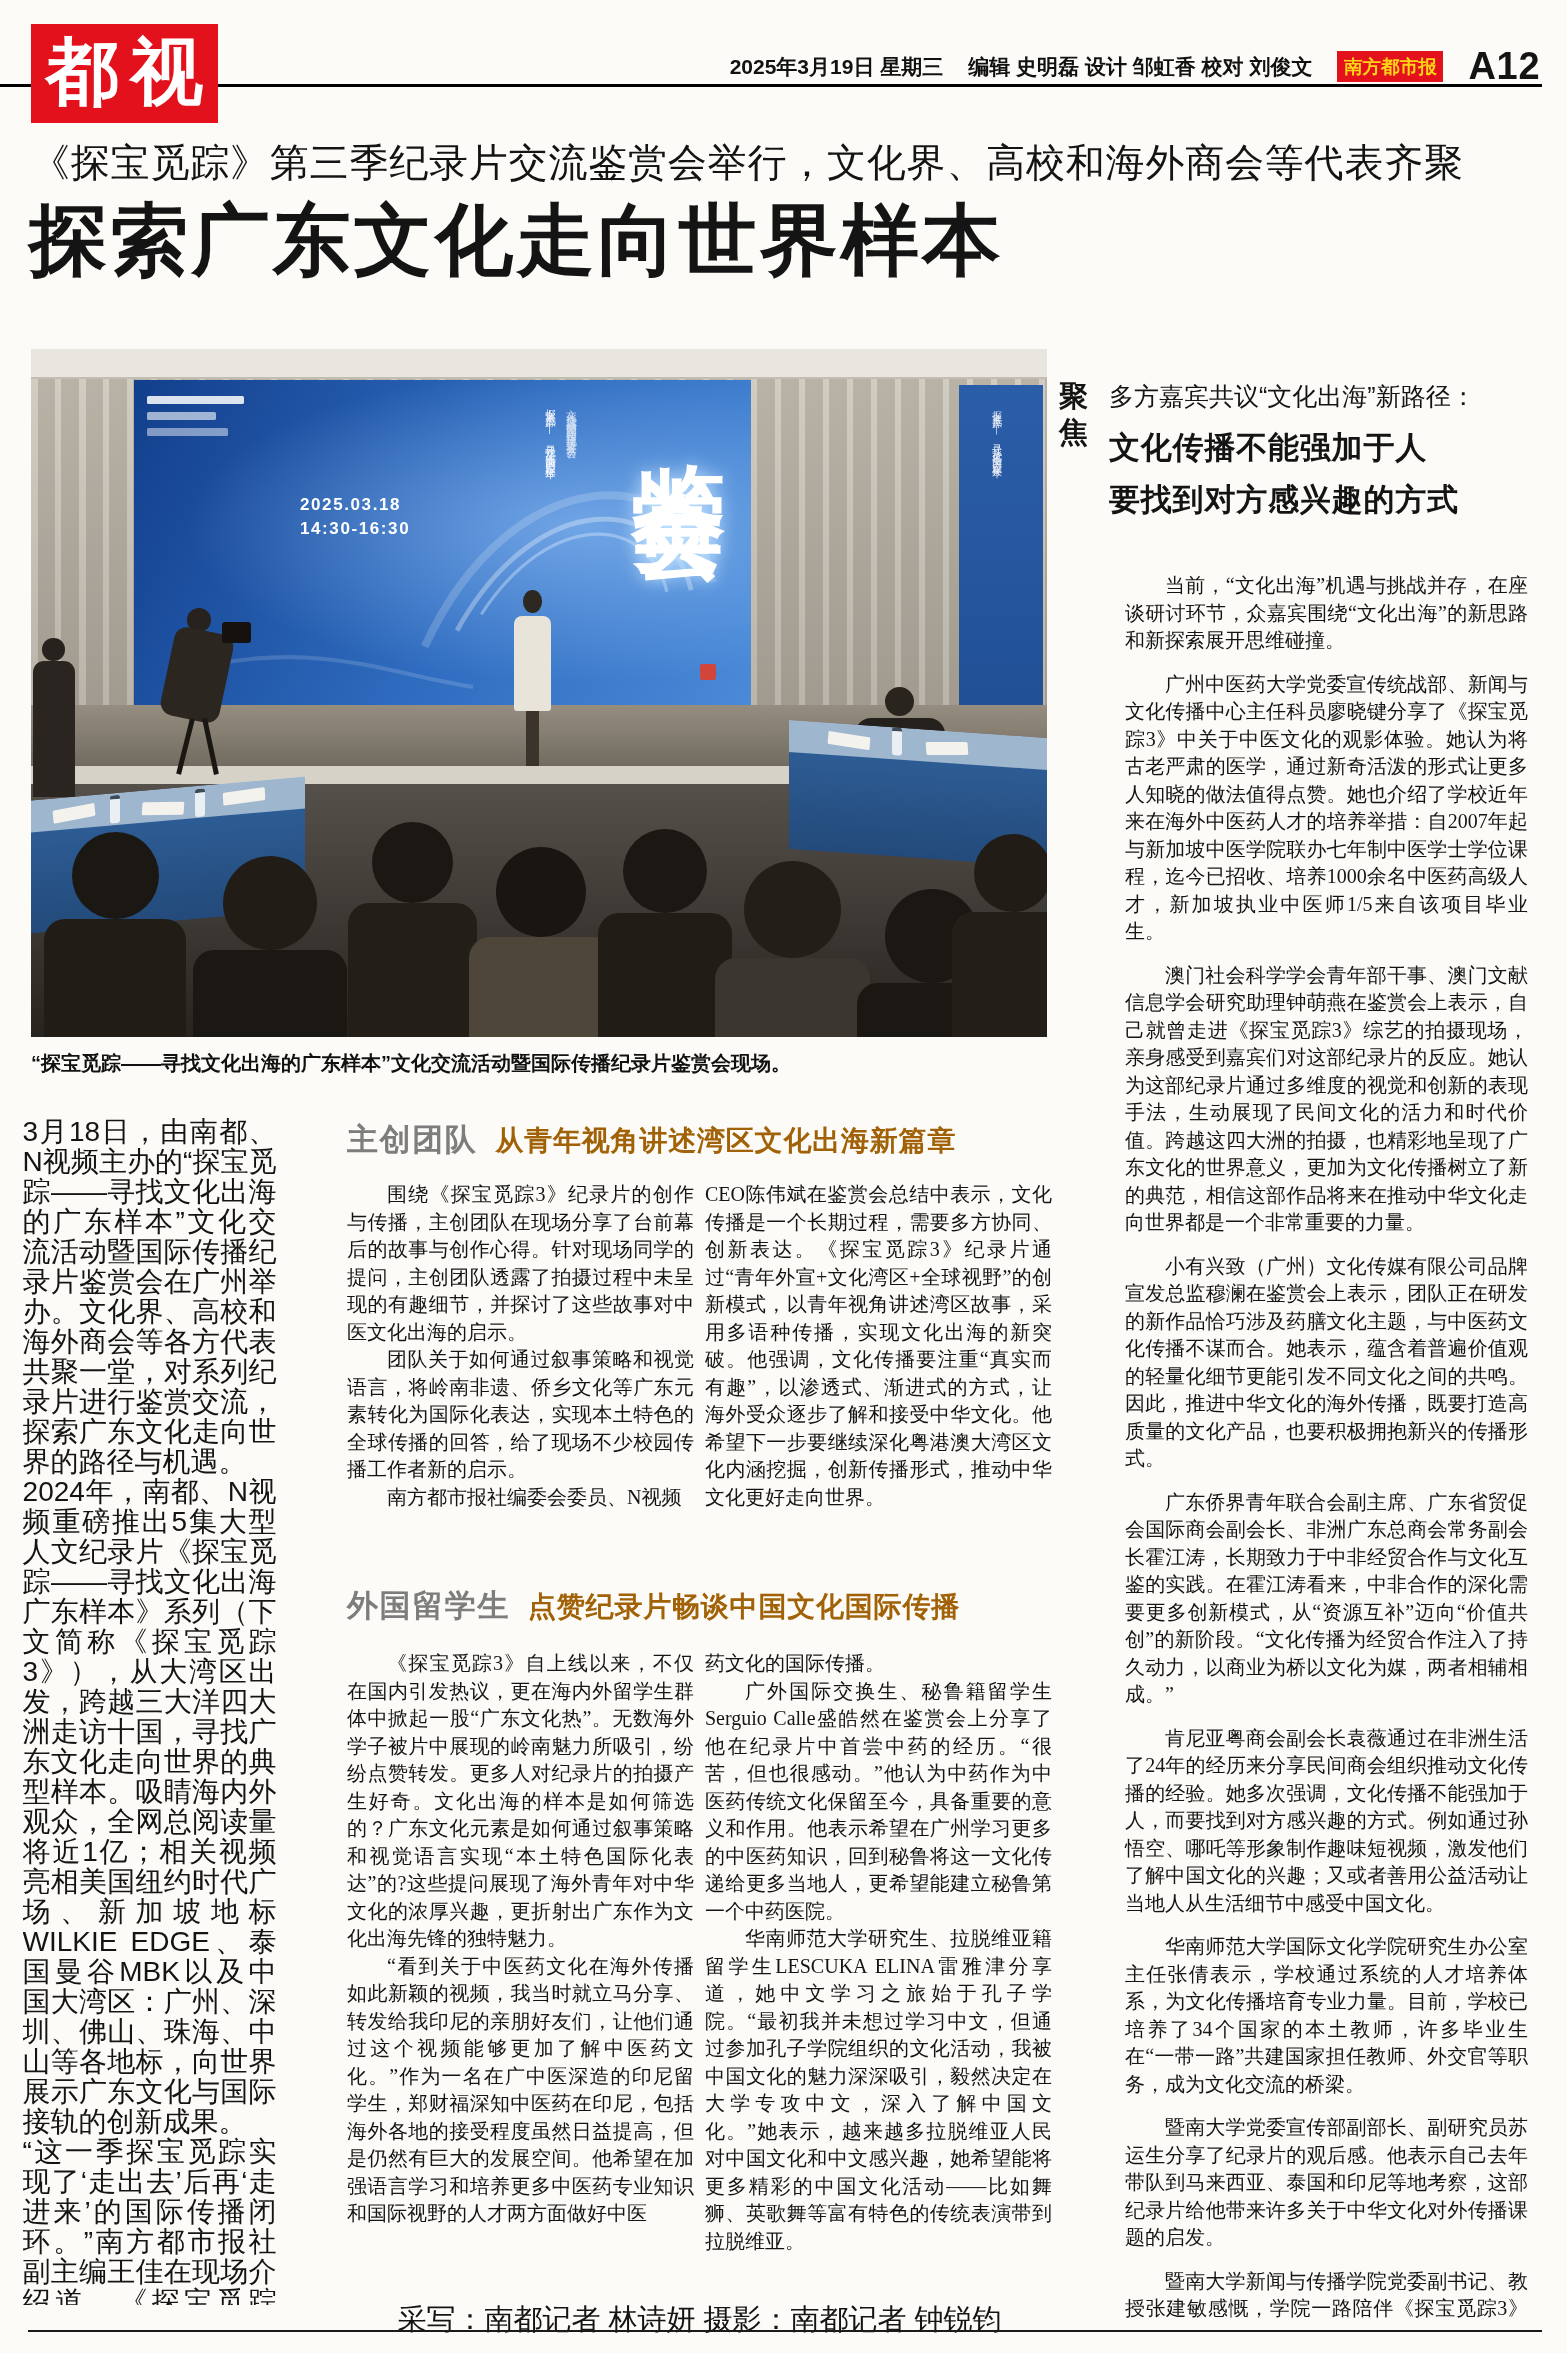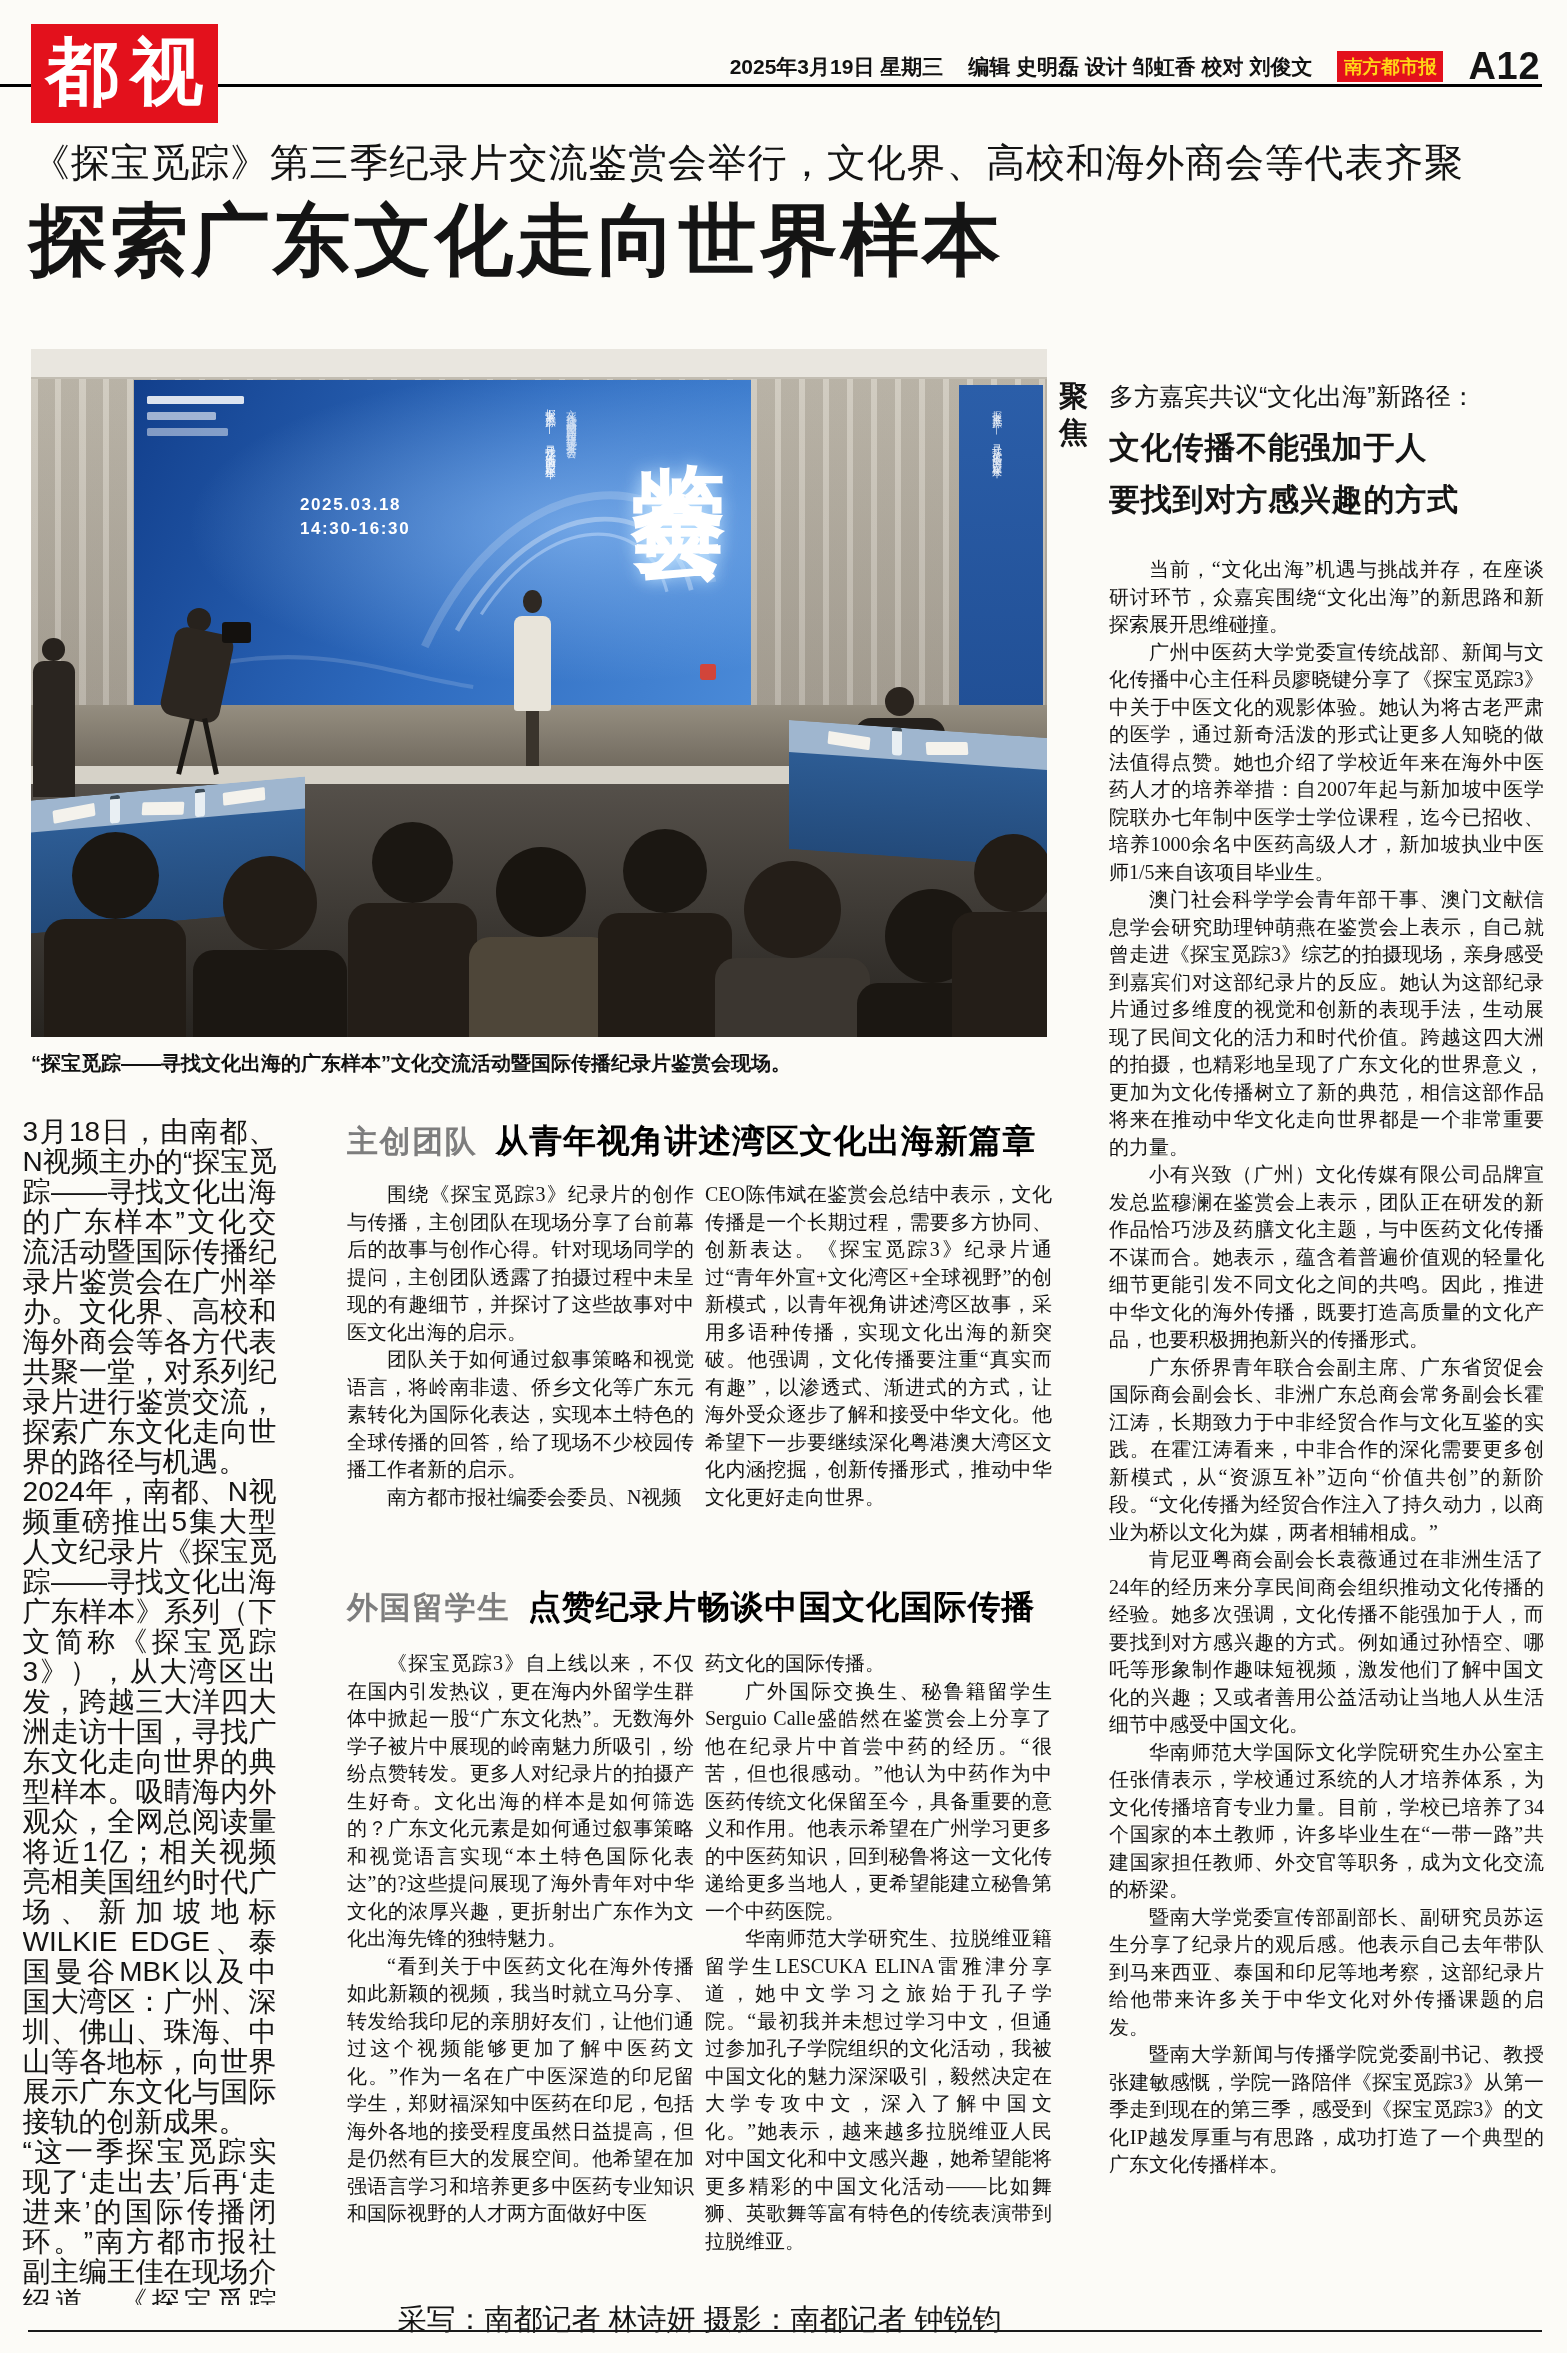--- a/index.html
+++ b/index.html
@@ -90,40 +90,40 @@
   .photo-caption { position:absolute; left:31px; top:1050px; width:1026px; font-size:20px; font-weight:600; color:#111; }
 
   
   .lede { position:absolute; left:22.6px; top:1117px; width:254px; height:1188px; overflow:hidden;
     font-size:28px; line-height:30px; font-weight:500; text-align:justify; }
   .lede p { margin:0; text-indent:0; }
 
   
   .sec-head { position:absolute; left:347px; width:705px; display:flex; align-items:baseline; gap:18px; white-space:nowrap; }
   .sec-head .lab { font-size:31px; font-weight:800; color:#7d7d7d; letter-spacing:1.6px; }
-  .sec-head .ttl { font-size:33px; font-weight:900; letter-spacing:0.8px; color:#000000; }
+  .sec-head .ttl { font-size:28px; font-weight:900; letter-spacing:0.8px; color:#a16207; }
   .sh1 { top:1119px; } .sh2 { top:1585px; }
 
   .copy { font-family:"Liberation Serif","DejaVu Serif",serif; font-size:20px; line-height:27.5px; text-align:justify; }
   .copy p { margin:0; text-indent:2em; }
   .cont p:first-child { text-indent:0; }
   .s1c1 { position:absolute; left:347px; top:1181px; width:347px; height:380px; overflow:hidden; }
   .s1c2 { position:absolute; left:705px; top:1181px; width:347px; height:380px; overflow:hidden; }
   .s2c1 { position:absolute; left:347px; top:1650px; width:347px; height:638px; overflow:hidden; }
   .s2c2 { position:absolute; left:705px; top:1650px; width:347px; height:638px; overflow:hidden; }
 
   .credit { position:absolute; left:347px; top:2300px; width:705px; text-align:center; font-size:29px; font-weight:400; }
 
   
   .focus-label { position:absolute; left:1059px; top:378px; width:32px; font-size:29px; font-weight:800; line-height:36px; word-break:break-all; letter-spacing:0; }
   .focus-kicker { position:absolute; left:1109px; top:380px; width:436px; font-size:25px; font-weight:500; white-space:nowrap; }
   .focus-title { position:absolute; left:1109px; top:422px; width:436px; font-size:31px; font-weight:900; line-height:52px; letter-spacing:0.8px; }
   .focus-body { position:absolute; left:1109px; top:556px; width:435px; height:1770px; overflow:hidden;
     font-family:"Liberation Serif","DejaVu Serif",serif; font-size:20px; line-height:27.5px; text-align:justify; }
-  .focus-body p { margin:0; text-indent:2em; }
+  .focus-body p { margin:16px; text-indent:2em; }
 
   .bottom-rule { position:absolute; left:27.5px; top:2330px; width:1514px; height:0; border-top:2.4px solid #1a1a1a; }
 </style>
 </head>
 <body>
 
 <div class="page">
 
   <div class="mast-rule"></div>
   <div class="mast-box">

